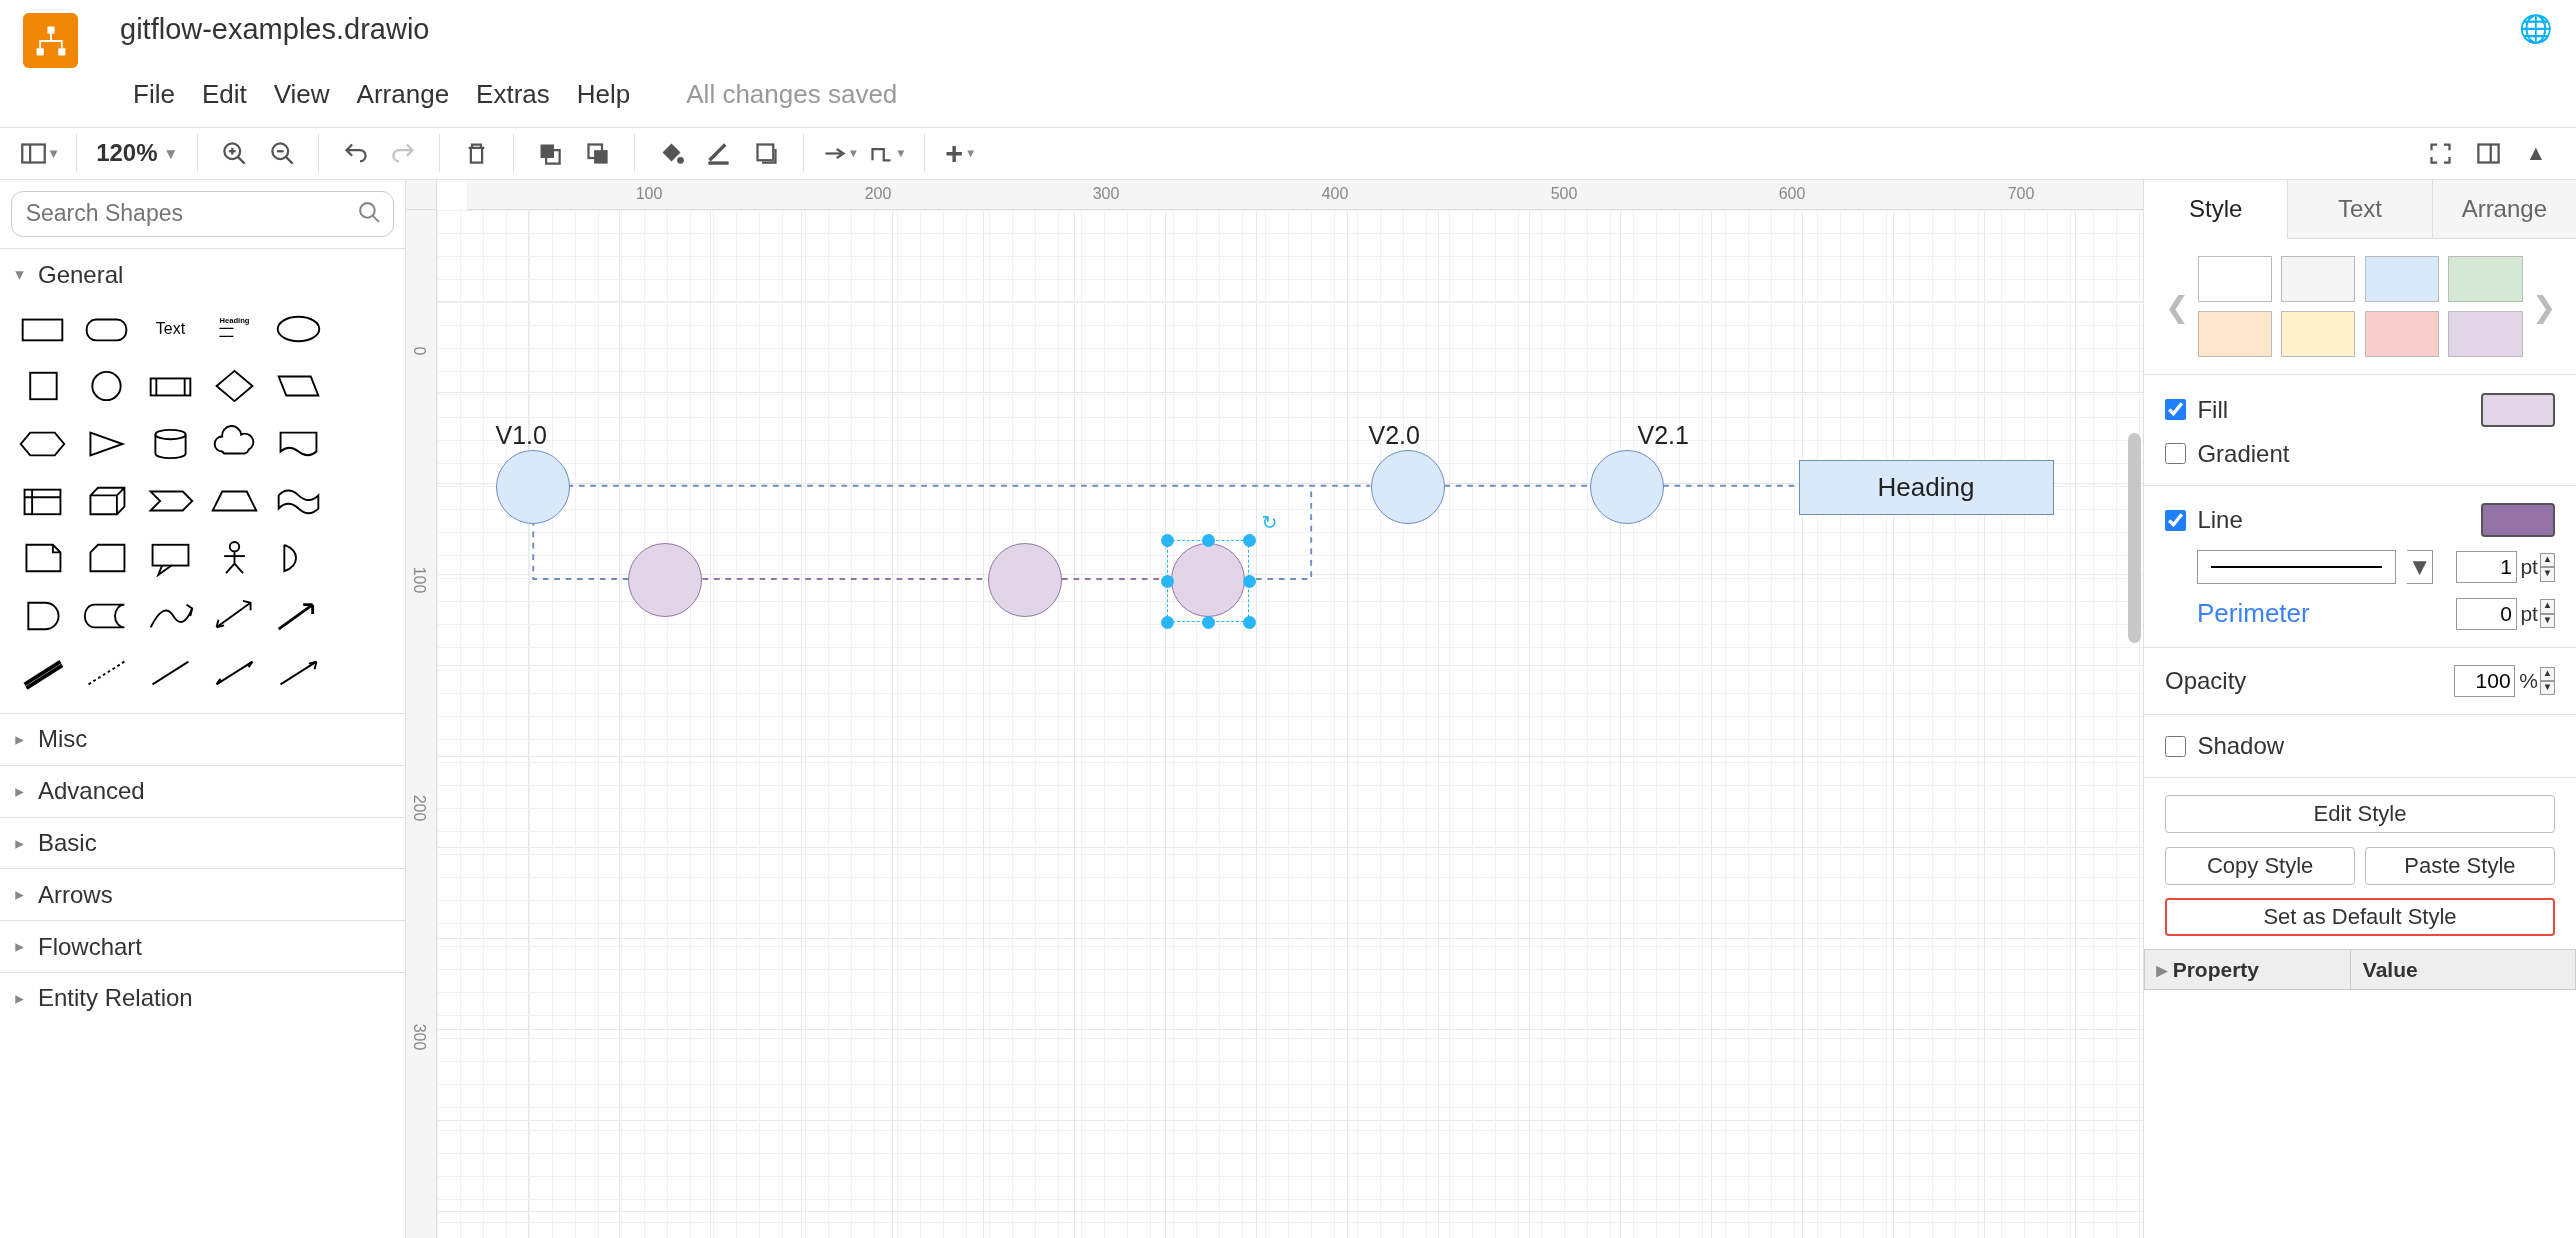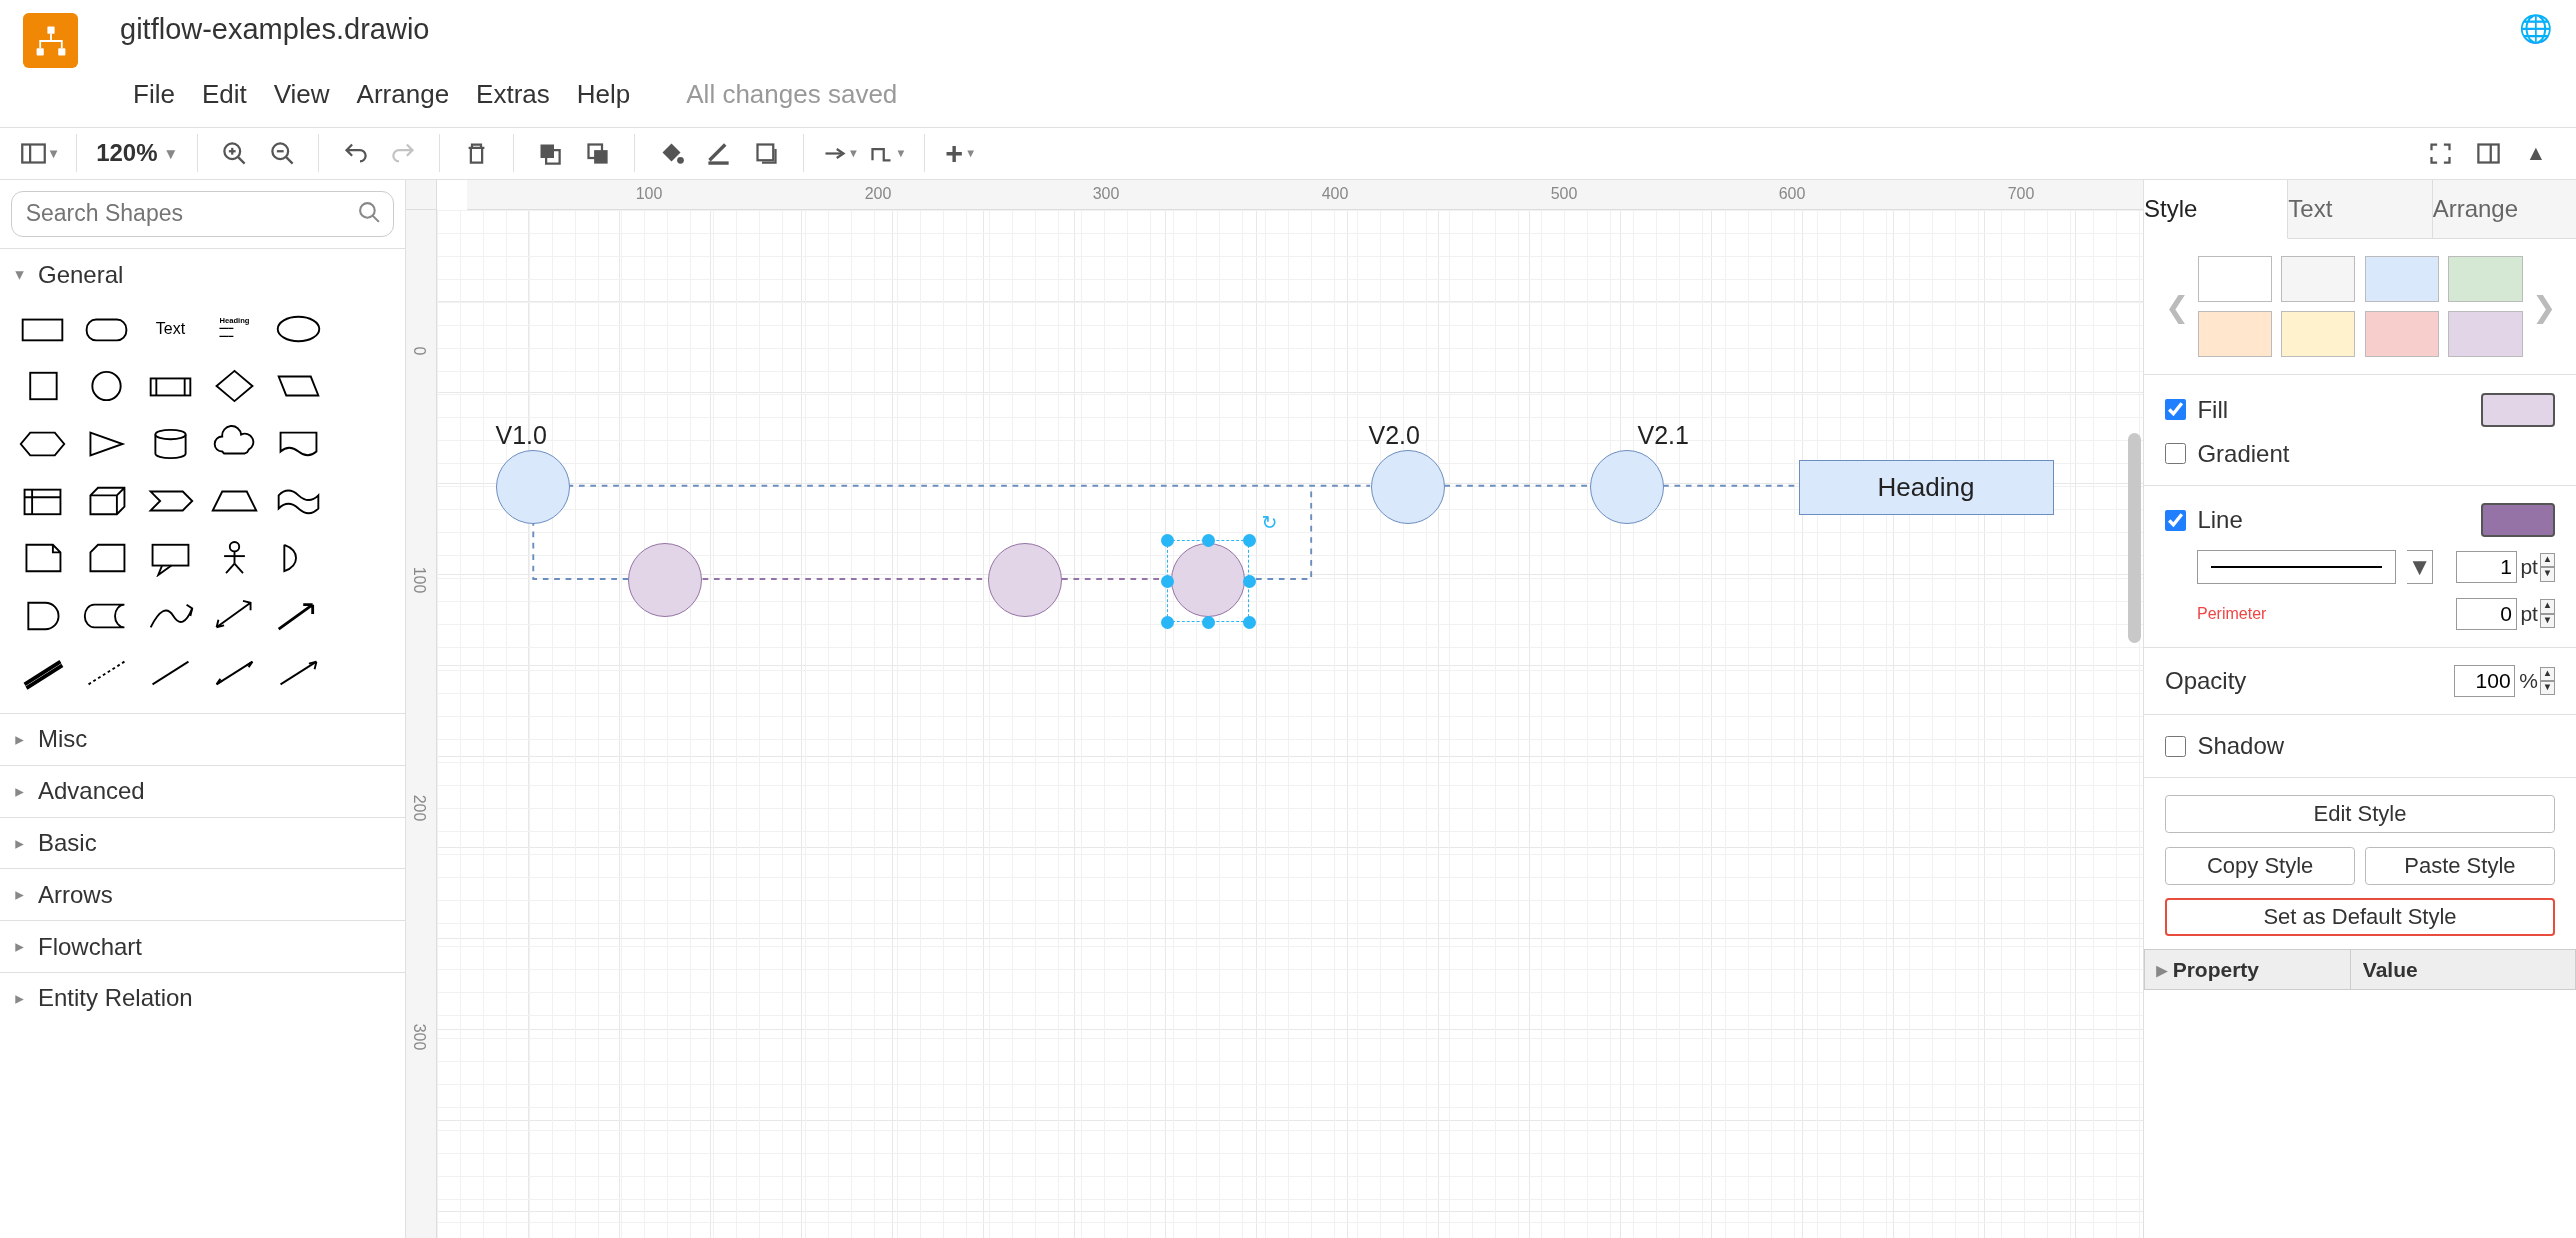--- a/index.html
+++ b/index.html
@@ -70,21 +70,21 @@
   .dash-path { stroke:#6c8ebf; stroke-width:2; stroke-dasharray:6 6; fill:none; }
   .dash-path.purple { stroke:#9673a6; }
   .sel { position:absolute; border:1.9px dashed #29b6f6; }
   .handle { position:absolute; width:13.3px; height:13.3px; background:#29b6f6; border-radius:50%; }
   .rot { position:absolute; color:#29b6f6; font-size:19px; }
   .vscroll { position:absolute; right:1.9px; top:223px; width:13.3px; height:210px; background:#c8c8c8; border-radius:6.7px; }
 
   
   .right { width:433px; border-left:1px solid #e0e0e0; display:flex; flex-direction:column; background:#fff; }
   .rtabs { display:flex; border-bottom:1px solid #ddd; }
-  .rtab { flex:1; padding:15.2px 0; font-size:24px; color:#666; cursor:pointer; border-right:1px solid #ddd; background:#f5f5f5;}
+  .rtab { flex:1; text-align:center; padding:15.2px 0; font-size:24px; color:#666; cursor:pointer; border-right:1px solid #ddd; background:#f5f5f5;}
   .rtab.active { background:#fff; color:#222; font-weight:500; border-bottom:1.9px solid #fff; margin-bottom:-1px; }
   .rtab:last-child { border-right:none; }
   .style-body { padding: 17px 21px; display:flex; flex-direction:column; gap:13.3px; }
   .swatch-row-wrap { display:flex; align-items:center; gap:9.5px; }
   .swatch-nav { color:#bbb; font-size:29px; cursor:pointer; width:23px; text-align:center;}
   .swatches { flex:1; display:grid; grid-template-columns: repeat(4,1fr); gap:9.5px; }
   .swatch { height:46px; border:1px solid #bbb; }
   .prop-row { display:flex; align-items:center; gap:11.4px; font-size:24px; color:#333; }
   .prop-row input[type=checkbox]{ width:21px; height:21px; accent-color:#1f7fff; }
   .prop-row .spacer { flex:1; }
@@ -99,21 +99,21 @@
   .stepper div { width:15.2px; height:14.3px; border:1px solid #999; font-size:9.5px; line-height:1; text-align:center; background:#f5f5f5;}
   .stylebtn { height:38px; border:1px solid #bbb; border-radius:3.8px; background:#fff; font-size:22px; color:#333; cursor:pointer; display:flex; align-items:center; justify-content:center;}
   .stylebtn.highlight { border:2.9px solid #e74c3c; }
   .btn-row { display:flex; gap:9.5px; }
   .btn-row .stylebtn { flex:1; }
   .divider { height:1px; background:#e0e0e0; margin:3.8px -21px; }
   .prop-table-head { display:flex; background:#eee; border:1px solid #ccc; font-size:21px; font-weight:600; color:#333; margin:0 -21px; }
   .prop-table-head > div { padding:7.6px 11.4px; }
   .prop-table-head .pth1 { width:48%; border-right:1px solid #ccc; display:flex; align-items:center; gap:5.7px;}
   .prop-table-head .pth2 { flex:1; }
-  .perimeter-label { font-size:16px; color:#ef4444; padding-left:32px;}
+  .perimeter-label { font-size:26px; color:#3b82f6; padding-left:32px;}
 </style>
 </head>
 <body>
 
 <div class="app">
 
   <div class="titlebar">
     <div class="logo">
       <svg viewBox="0 0 40 40">
           <g fill="#fff">

